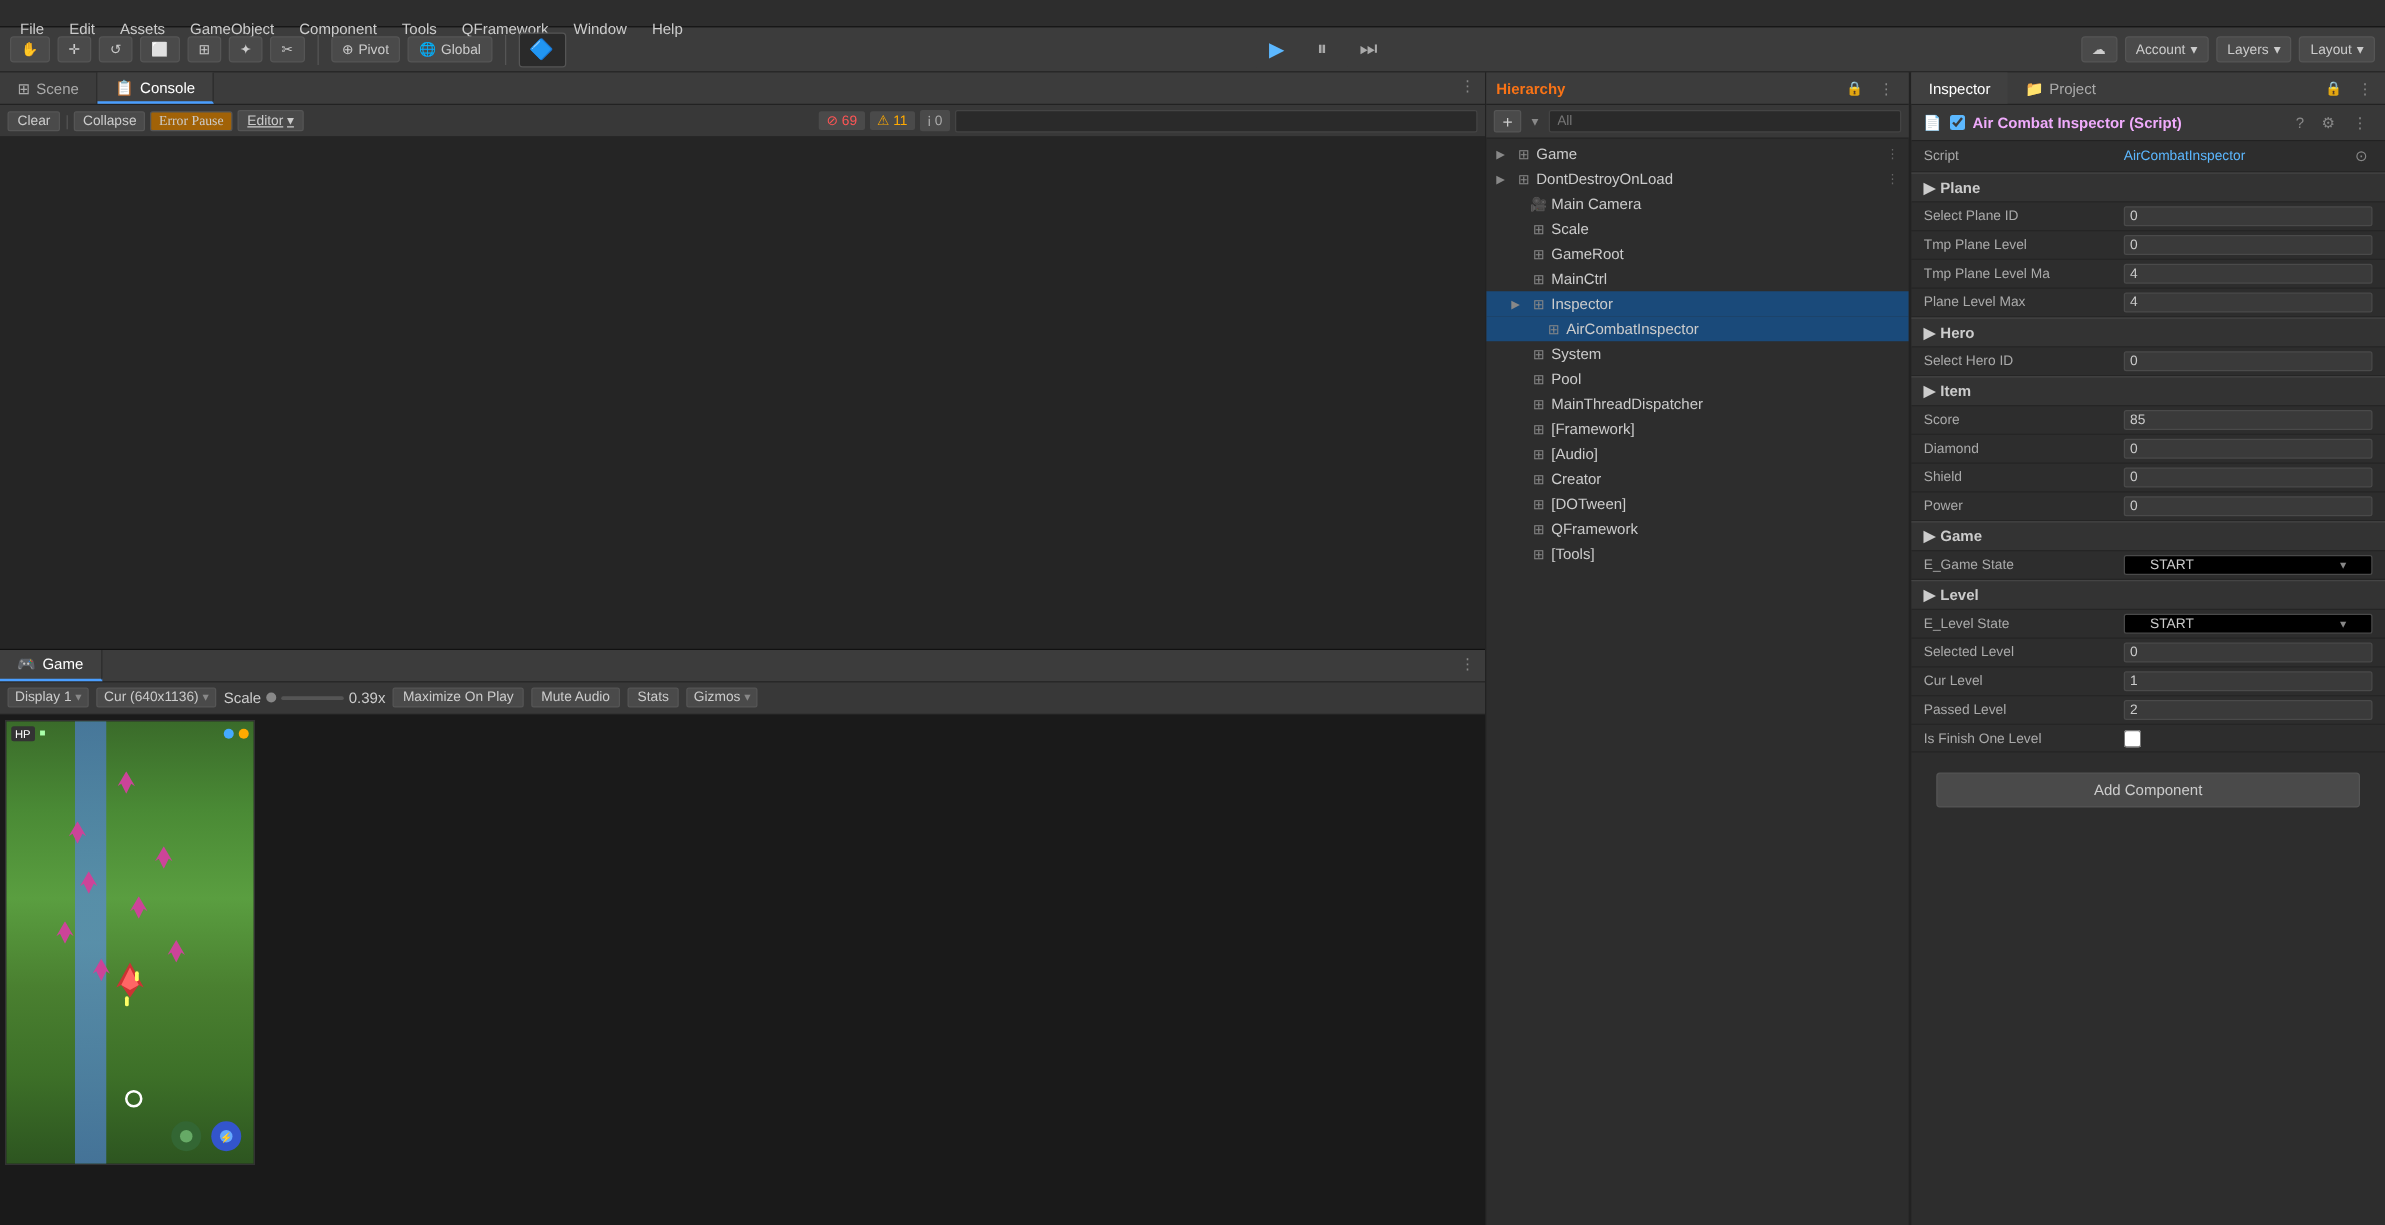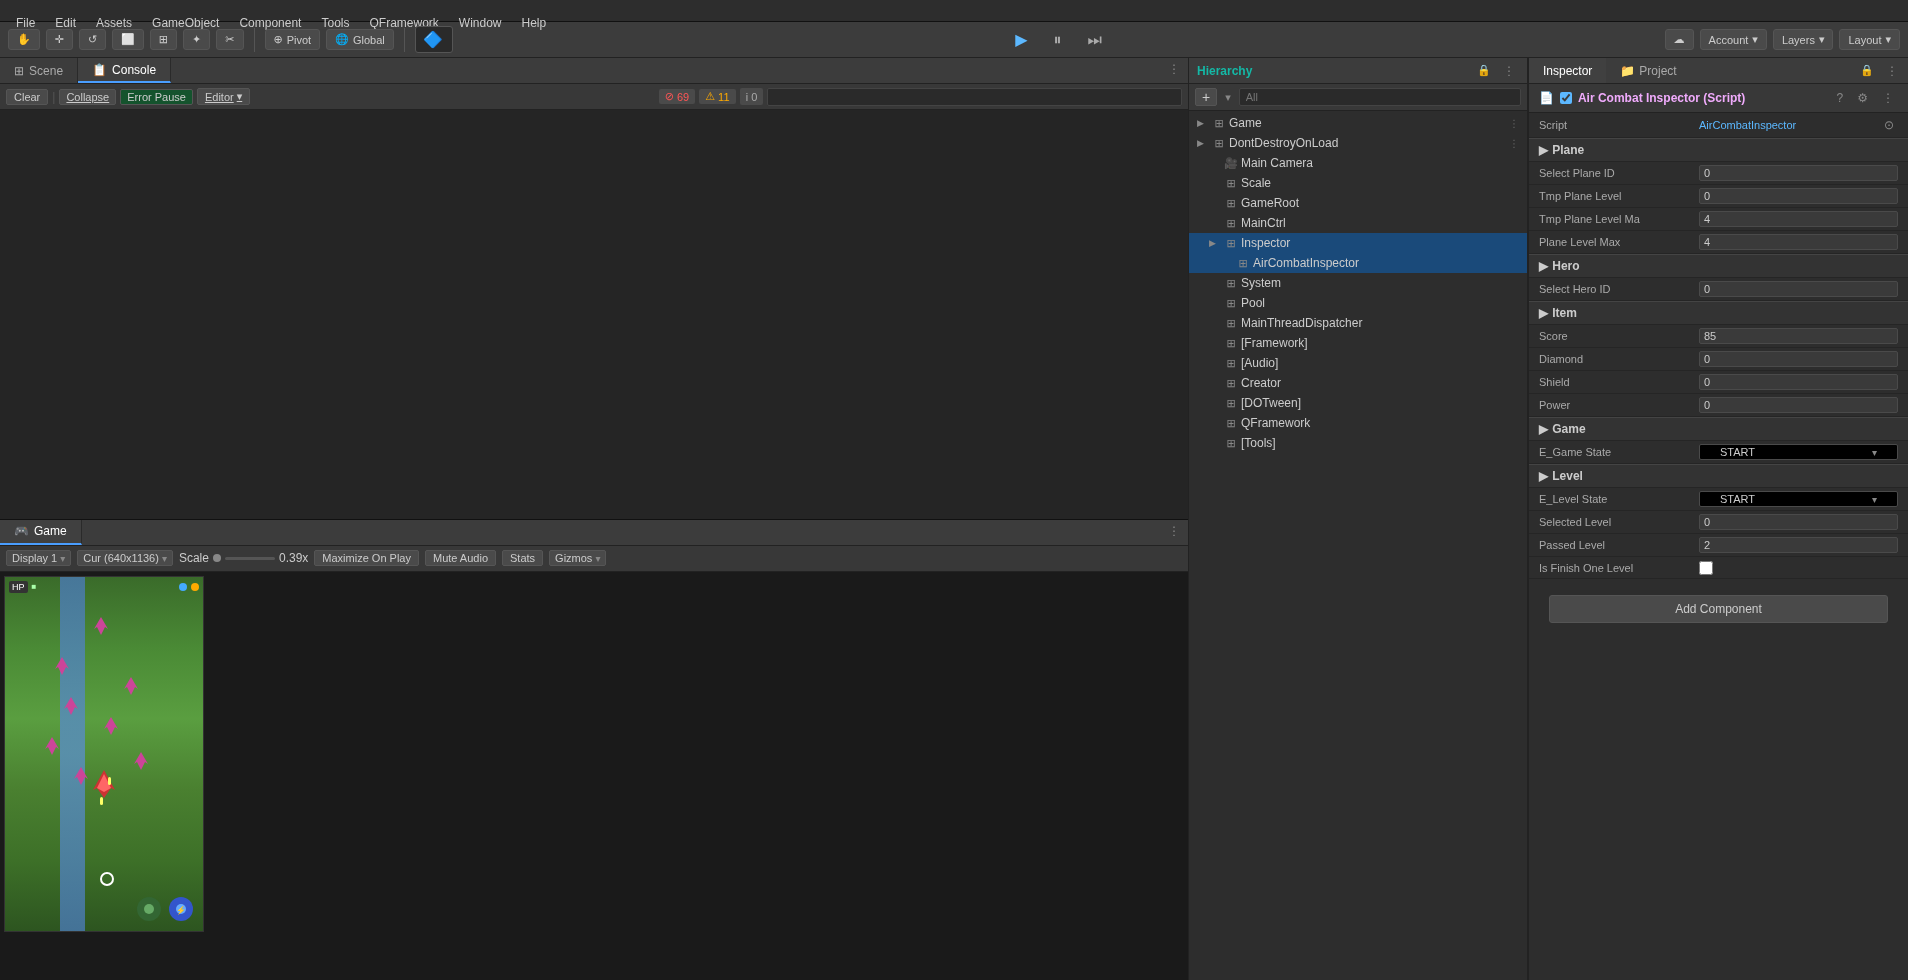--- a/index.html
+++ b/index.html
@@ -265,21 +265,21 @@
       background: #3c3c3c;
       height: 26px;
       display: flex;
       align-items: center;
       padding: 0 8px;
       gap: 6px;
       border-bottom: 1px solid #222;
     }
     .panel-title {
       font-size: 12px;
-      color: #14b8a6;
+      color: #f97316;
       font-weight: 600;
     }
     .panel-header-icons {
       margin-left: auto;
       display: flex;
       gap: 4px;
     }
     .icon-btn {
       color: #888;
       cursor: pointer;
@@ -490,30 +490,30 @@
     }
     .lock-icon { font-size: 11px; color: #888; }
     .collapse-btn {
       background: #4a4a4a;
       border: 1px solid #555;
       color: #ccc;
       padding: 1px 6px;
       cursor: pointer;
       border-radius: 2px;
       font-size: 11px;
-      text-decoration: underline;
     }
     .error-pause-btn {
-      background: #14532d;
+      background: #a16207;
       border: 1px solid #555;
       color: #ccc;
       padding: 1px 6px;
       cursor: pointer;
       border-radius: 2px;
       font-size: 11px;
+      font-family: Liberation Serif, serif;
     }
     .editor-btn {
       background: #4a4a4a;
       border: 1px solid #555;
       color: #ccc;
       padding: 1px 7px;
       cursor: pointer;
       border-radius: 2px;
       font-size: 11px;
       display: flex;
@@ -997,20 +997,24 @@
         <div class="field-dropdown">
           <span>START</span>
           <span class="field-dropdown-arrow">▾</span>
         </div>
       </div>
       <div class="field-row">
         <span class="field-label">Selected Level</span>
         <input class="field-value-input" type="text" value="0" style="">
       </div>
       <div class="field-row">
+        <span class="field-label">Cur Level</span>
+        <input class="field-value-input" type="text" value="1" style="">
+      </div>
+      <div class="field-row">
         <span class="field-label">Passed Level</span>
         <input class="field-value-input" type="text" value="2" style="">
       </div>
       <div class="field-row">
         <span class="field-label">Is Finish One Level</span>
         <input type="checkbox" class="field-checkbox" style="">
       </div>
 
       <div style="padding: 8px 10px;">
         <button class="add-component-btn">Add Component</button>

